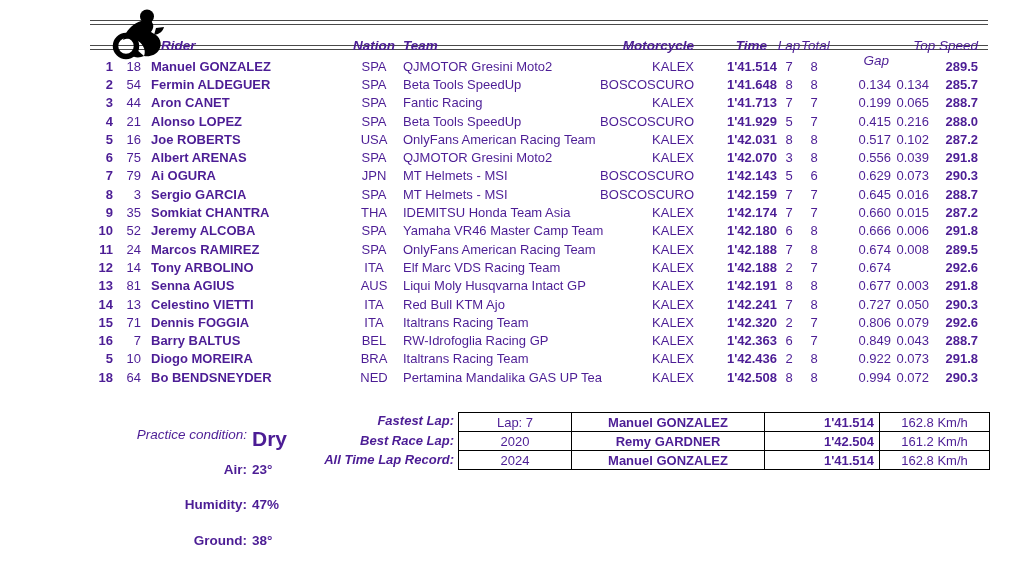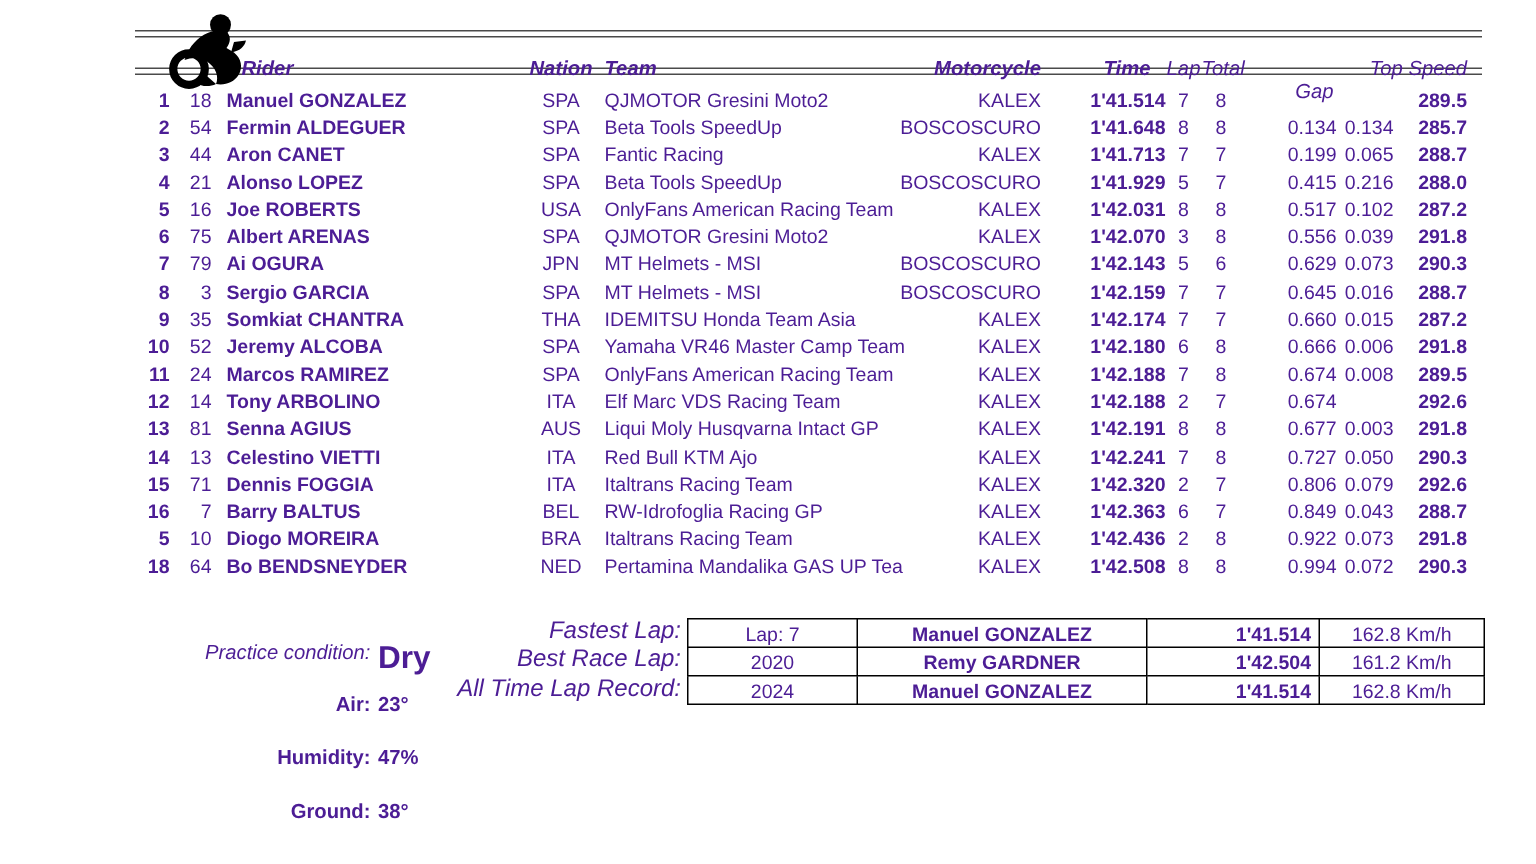--- a/index.html
+++ b/index.html
@@ -50,21 +50,21 @@
   .conditions{position:absolute;left:90px;top:411px;width:260px;}
   .cond-row{display:flex;height:19.2px;font-size:13.5px;margin-top:16px;}
   .cond-label{width:157px;text-align:right;font-weight:bold;}
   .cond-label.italic{font-style:italic;font-weight:normal;}
   .cond-value{margin-left:5px;font-weight:bold;}
   .cond-value.big{font-size:21px;}
 
   
   .rec-labels{position:absolute;left:250px;top:411px;width:204px;}
   .rec-label{height:19.5px;display:flex;align-items:center;justify-content:flex-end;
-             font-size:16px;font-style:italic;font-weight:normal;white-space:nowrap;}
+             font-size:13px;font-style:italic;font-weight:bold;white-space:nowrap;}
   .rec-table{position:absolute;left:458px;top:412px;display:table;border-collapse:collapse;}
   .rec-row{display:table-row;}
   .rec-cell{display:table-cell;border:1px solid #000;height:18px;vertical-align:middle;
             font-size:13px;white-space:nowrap;}
   .rc1{width:112px;text-align:center;}
   .rc2{width:192px;text-align:center;font-weight:bold;}
   .rc3{width:109px;text-align:right;padding-right:5px;font-weight:bold;}
   .rc4{width:109px;text-align:center;}
 </style>
 </head>

